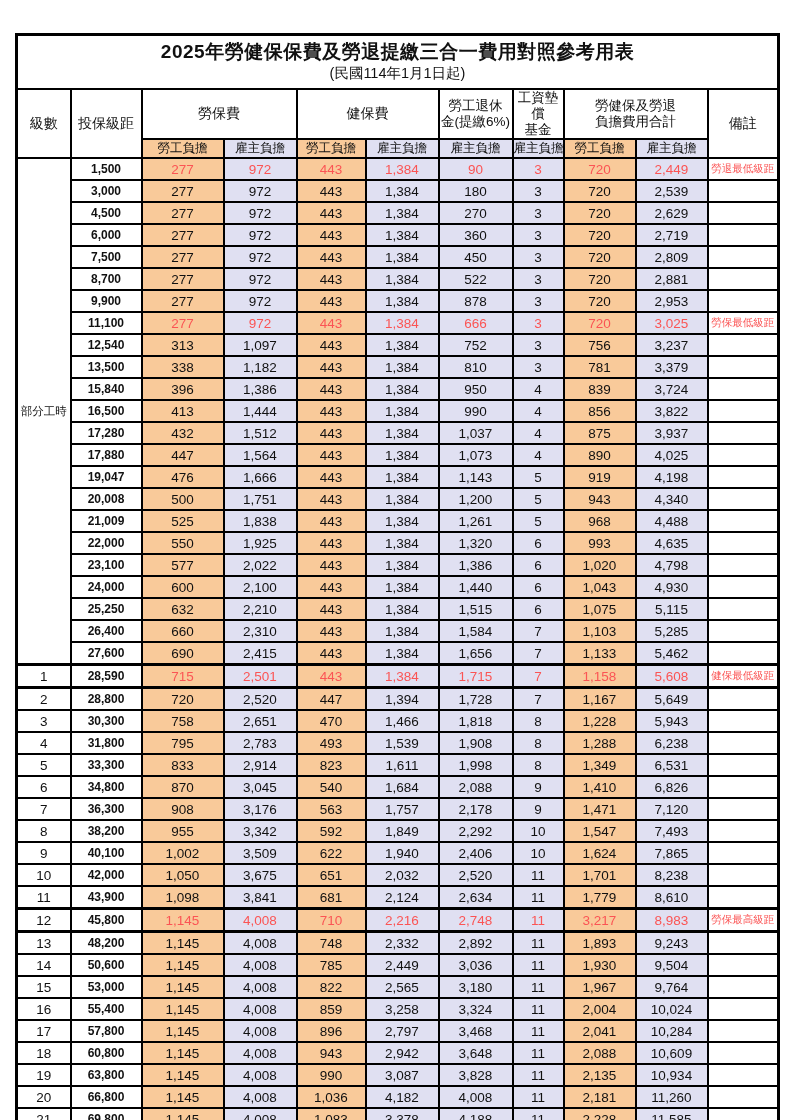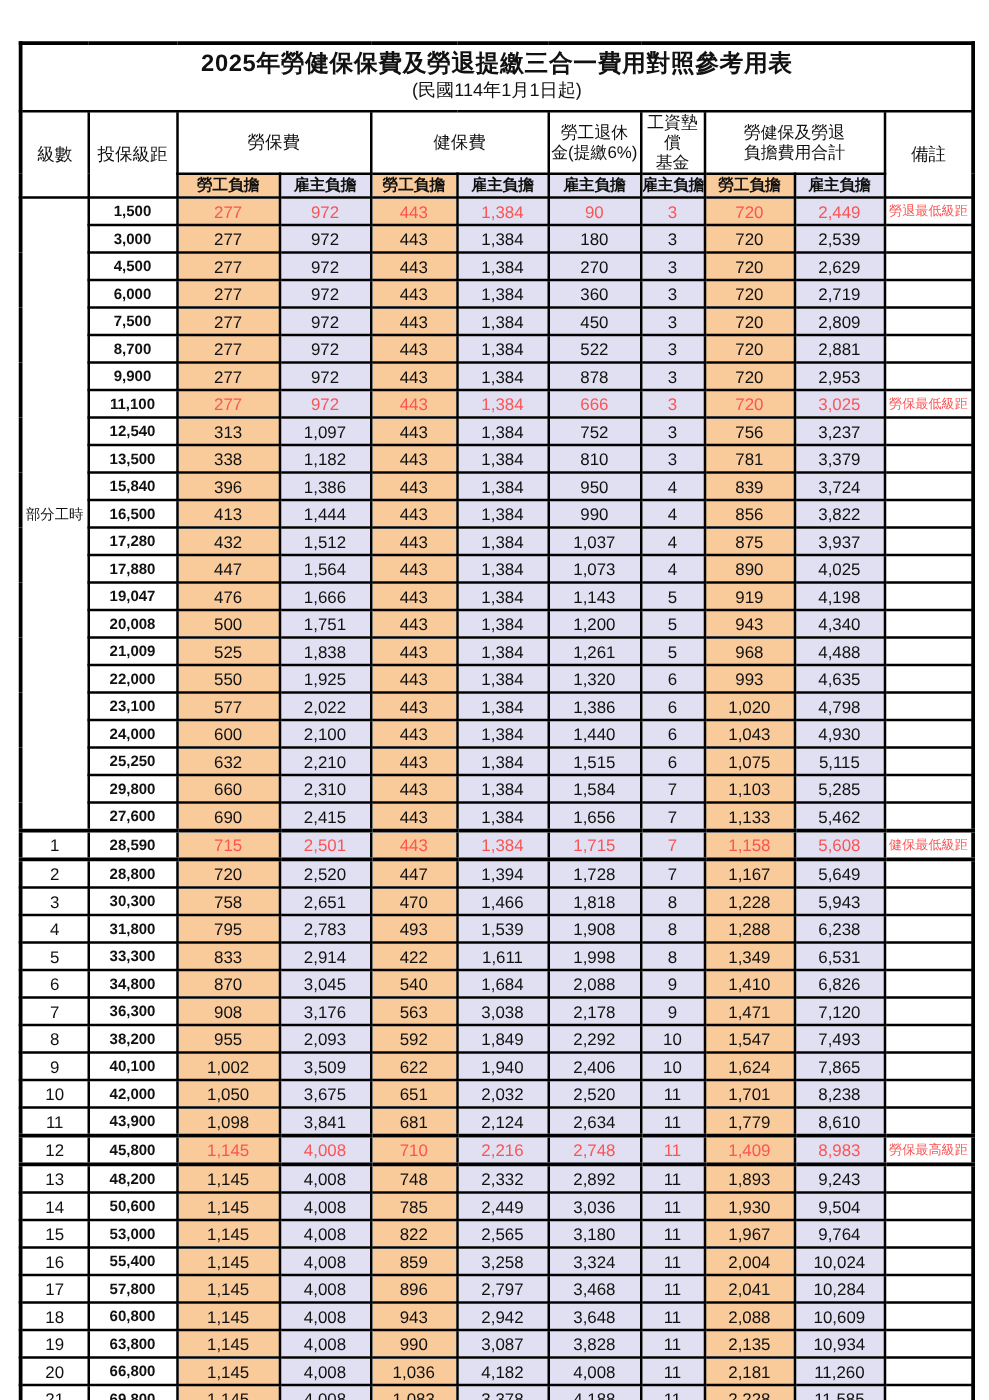--- a/index.html
+++ b/index.html
@@ -17,21 +17,21 @@
             border:3px solid #000;}
   td{border:2px solid #000;text-align:center;vertical-align:middle;
      padding:0;overflow:hidden;white-space:nowrap;}
   
   .title-cell{padding:3px 0 5px 0;background:#fff;}
   .t1{font-size:19px;font-weight:bold;line-height:25px;letter-spacing:.5px;}
   .t2{font-size:14.5px;font-weight:normal;line-height:19px;}
   
   .grp{height:34px;font-size:14px;font-weight:normal;}
   .two{white-space:pre-line;line-height:16px;font-size:13.5px;}
-  .sub{height:17px;font-size:12.5px;font-weight:bold;}
+  .sub{height:17px;font-size:12.5px;font-weight:normal;}
   .c-or{background:var(--orange);}
   .c-lv{background:var(--lav);}
   
   tbody td{height:20px;}
   .level{font-size:13.5px;}
   .level.pt{font-size:11.5px;letter-spacing:0;}
   .bracket{font-size:12px;font-weight:bold;}
   .v{font-size:13.5px;}
   .note-cell{font-size:10.5px;color:var(--red);padding:0 1px;background:#fff;}
   tr.hl .v{color:var(--red);}
@@ -355,21 +355,21 @@
     <td class="v c-or">443</td>
     <td class="v c-lv">1,384</td>
     <td class="v c-lv">1,515</td>
     <td class="v c-lv">6</td>
     <td class="v c-or">1,075</td>
     <td class="v c-lv">5,115</td>
     <td class="note-cell"></td>
   </tr>
         <tr>
 
-    <td class="bracket">29,800</td>
+    <td class="bracket">26,400</td>
     <td class="v c-or">660</td>
     <td class="v c-lv">2,310</td>
     <td class="v c-or">443</td>
     <td class="v c-lv">1,384</td>
     <td class="v c-lv">1,584</td>
     <td class="v c-lv">7</td>
     <td class="v c-or">1,103</td>
     <td class="v c-lv">5,285</td>
     <td class="note-cell"></td>
   </tr>
@@ -436,21 +436,21 @@
     <td class="v c-lv">8</td>
     <td class="v c-or">1,288</td>
     <td class="v c-lv">6,238</td>
     <td class="note-cell"></td>
   </tr>
         <tr>
     <td class="level">5</td>
     <td class="bracket">33,300</td>
     <td class="v c-or">833</td>
     <td class="v c-lv">2,914</td>
-    <td class="v c-or">422</td>
+    <td class="v c-or">823</td>
     <td class="v c-lv">1,611</td>
     <td class="v c-lv">1,998</td>
     <td class="v c-lv">8</td>
     <td class="v c-or">1,349</td>
     <td class="v c-lv">6,531</td>
     <td class="note-cell"></td>
   </tr>
         <tr>
     <td class="level">6</td>
     <td class="bracket">34,800</td>
@@ -463,32 +463,32 @@
     <td class="v c-or">1,410</td>
     <td class="v c-lv">6,826</td>
     <td class="note-cell"></td>
   </tr>
         <tr>
     <td class="level">7</td>
     <td class="bracket">36,300</td>
     <td class="v c-or">908</td>
     <td class="v c-lv">3,176</td>
     <td class="v c-or">563</td>
-    <td class="v c-lv">3,038</td>
+    <td class="v c-lv">1,757</td>
     <td class="v c-lv">2,178</td>
     <td class="v c-lv">9</td>
     <td class="v c-or">1,471</td>
     <td class="v c-lv">7,120</td>
     <td class="note-cell"></td>
   </tr>
         <tr>
     <td class="level">8</td>
     <td class="bracket">38,200</td>
     <td class="v c-or">955</td>
-    <td class="v c-lv">2,093</td>
+    <td class="v c-lv">3,342</td>
     <td class="v c-or">592</td>
     <td class="v c-lv">1,849</td>
     <td class="v c-lv">2,292</td>
     <td class="v c-lv">10</td>
     <td class="v c-or">1,547</td>
     <td class="v c-lv">7,493</td>
     <td class="note-cell"></td>
   </tr>
         <tr>
     <td class="level">9</td>
@@ -531,21 +531,21 @@
   </tr>
         <tr class="hl thick">
     <td class="level">12</td>
     <td class="bracket">45,800</td>
     <td class="v c-or">1,145</td>
     <td class="v c-lv">4,008</td>
     <td class="v c-or">710</td>
     <td class="v c-lv">2,216</td>
     <td class="v c-lv">2,748</td>
     <td class="v c-lv">11</td>
-    <td class="v c-or">1,409</td>
+    <td class="v c-or">3,217</td>
     <td class="v c-lv">8,983</td>
     <td class="note-cell">勞保最高級距</td>
   </tr>
         <tr>
     <td class="level">13</td>
     <td class="bracket">48,200</td>
     <td class="v c-or">1,145</td>
     <td class="v c-lv">4,008</td>
     <td class="v c-or">748</td>
     <td class="v c-lv">2,332</td>

